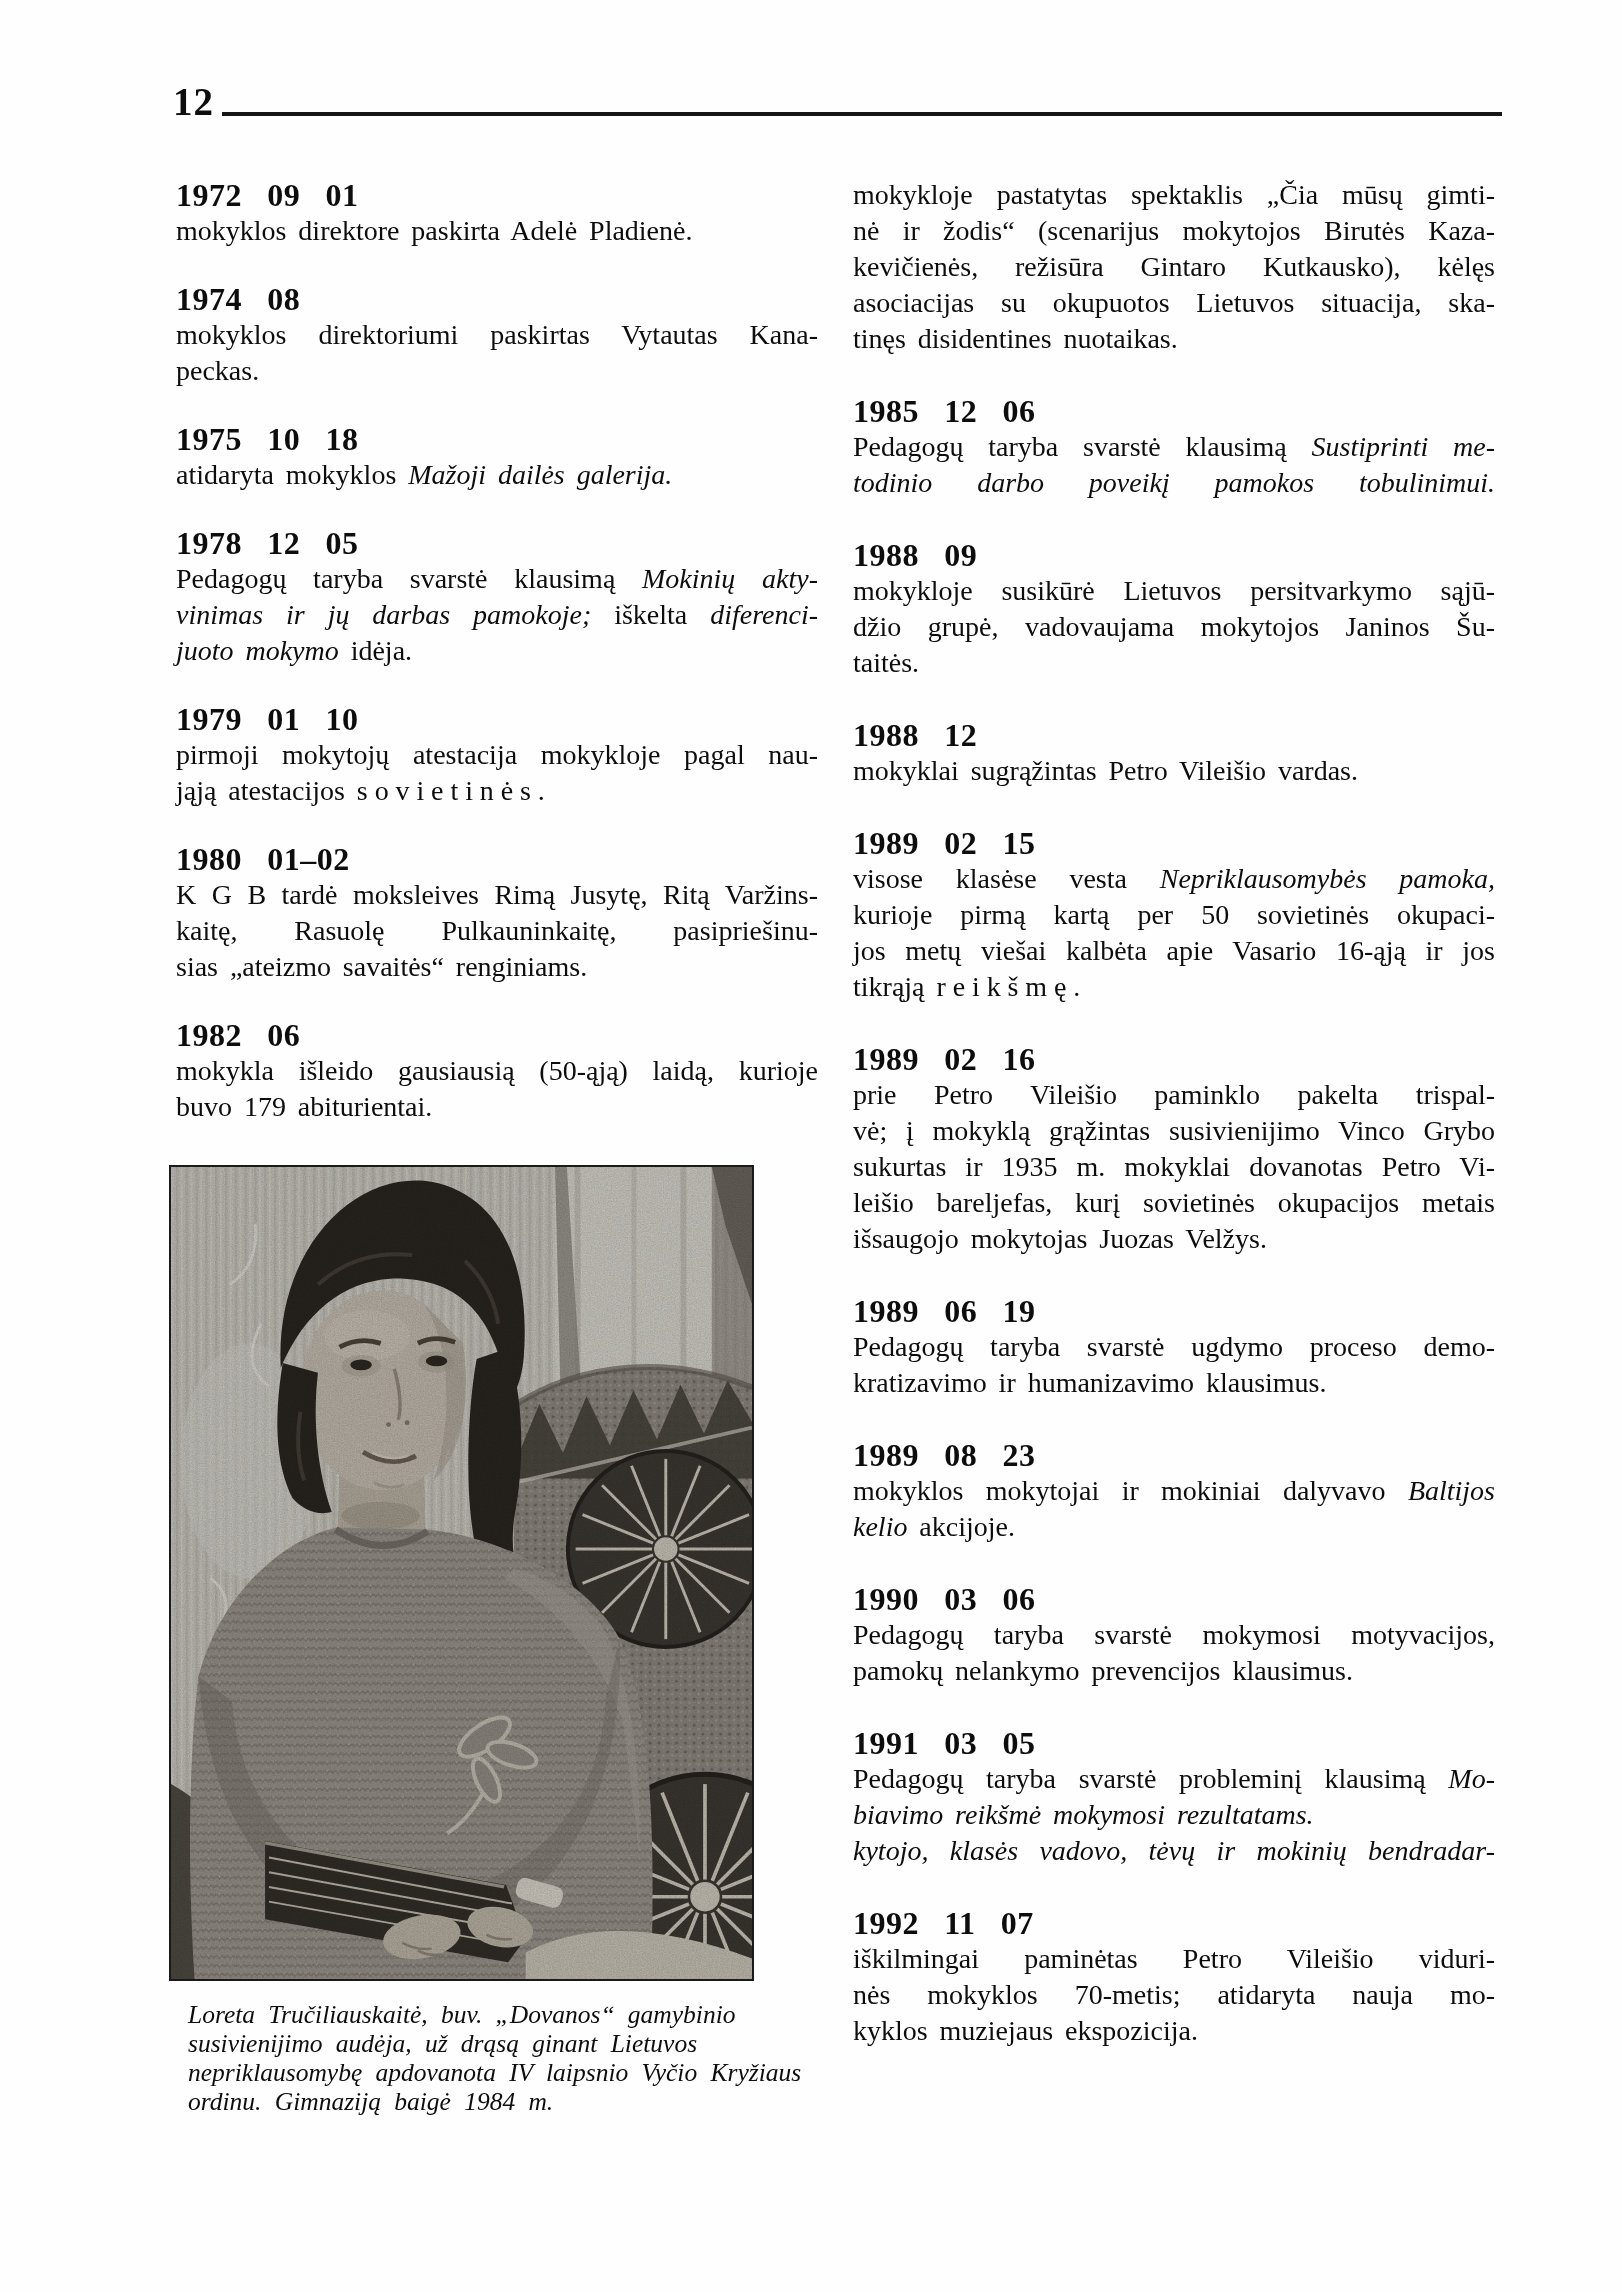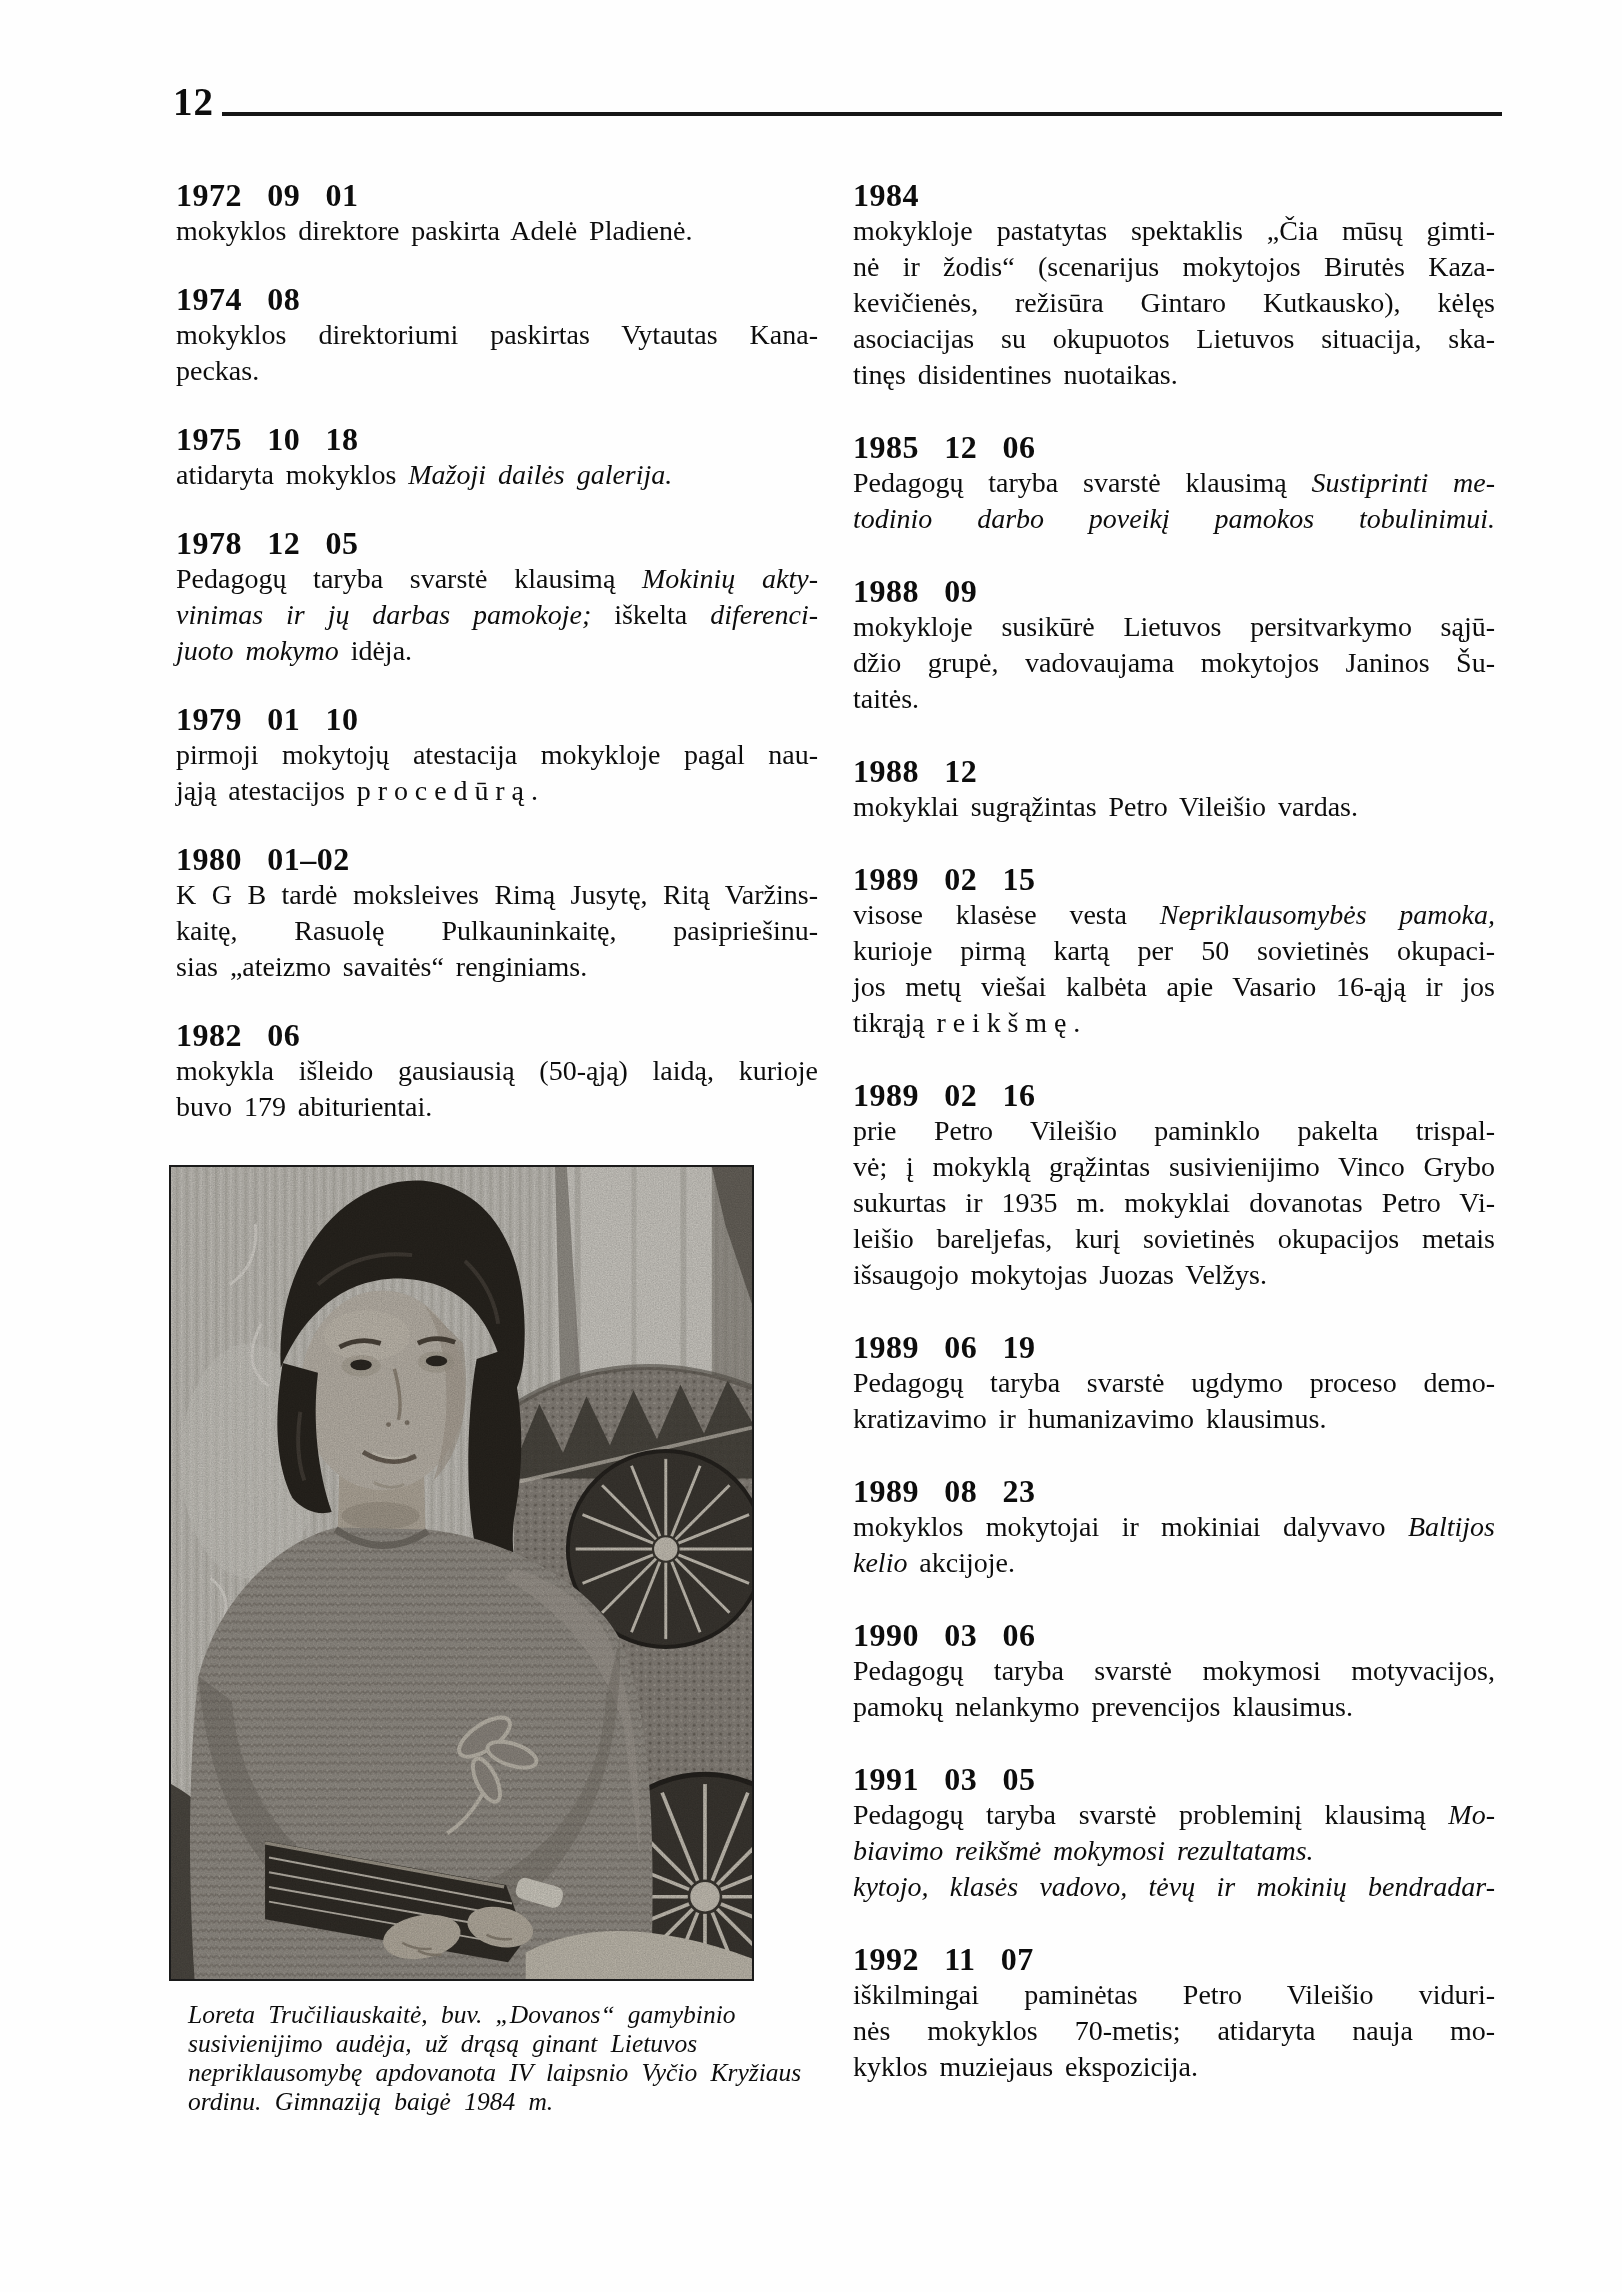--- a/index.html
+++ b/index.html
@@ -65,37 +65,36 @@
       </div>
       <div class="entry">
         <div class="date">1978 12 05</div>
         <div class="line j"><span>Pedagogų taryba svarstė klausimą </span><span class="it">Mokinių akty-</span></div>
         <div class="line j"><span class="it">vinimas ir jų darbas pamokoje;</span><span> iškelta </span><span class="it">diferenci-</span></div>
         <div class="line"><span class="it">juoto mokymo </span><span>idėja.</span></div>
       </div>
       <div class="entry">
         <div class="date">1979 01 10</div>
         <div class="line j"><span>pirmoji mokytojų atestacija mokykloje pagal nau-</span></div>
-        <div class="line"><span>jąją atestacijos </span><span class="ls">procedūrą.</span></div>
+        <div class="line"><span>jąją atestacijos </span><span class="ls">sovietinės.</span></div>
       </div>
       <div class="entry">
         <div class="date">1980 01–02</div>
         <div class="line j"><span>K G B tardė moksleives Rimą Jusytę, Ritą Varžins-</span></div>
         <div class="line j"><span>kaitę, Rasuolę Pulkauninkaitę, pasipriešinu-</span></div>
         <div class="line"><span>sias „ateizmo savaitės“ renginiams.</span></div>
       </div>
       <div class="entry">
         <div class="date">1982 06</div>
         <div class="line j"><span>mokykla išleido gausiausią (50-ąją) laidą, kurioje</span></div>
         <div class="line"><span>buvo 179 abiturientai.</span></div>
       </div>
     </div>
   <div class="col col-right" id="col-right">
       <div class="entry">
-        <div class="date">1984</div>
         <div class="line j"><span>mokykloje pastatytas spektaklis „Čia mūsų gimti-</span></div>
         <div class="line j"><span>nė ir žodis“ (scenarijus mokytojos Birutės Kaza-</span></div>
         <div class="line j"><span>kevičienės, režisūra Gintaro Kutkausko), kėlęs</span></div>
         <div class="line j"><span>asociacijas su okupuotos Lietuvos situacija, ska-</span></div>
         <div class="line"><span>tinęs disidentines nuotaikas.</span></div>
       </div>
       <div class="entry">
         <div class="date">1985 12 06</div>
         <div class="line j"><span>Pedagogų taryba svarstė klausimą </span><span class="it">Sustiprinti me-</span></div>
         <div class="line j"><span class="it">todinio darbo poveikį pamokos tobulinimui.</span></div>

